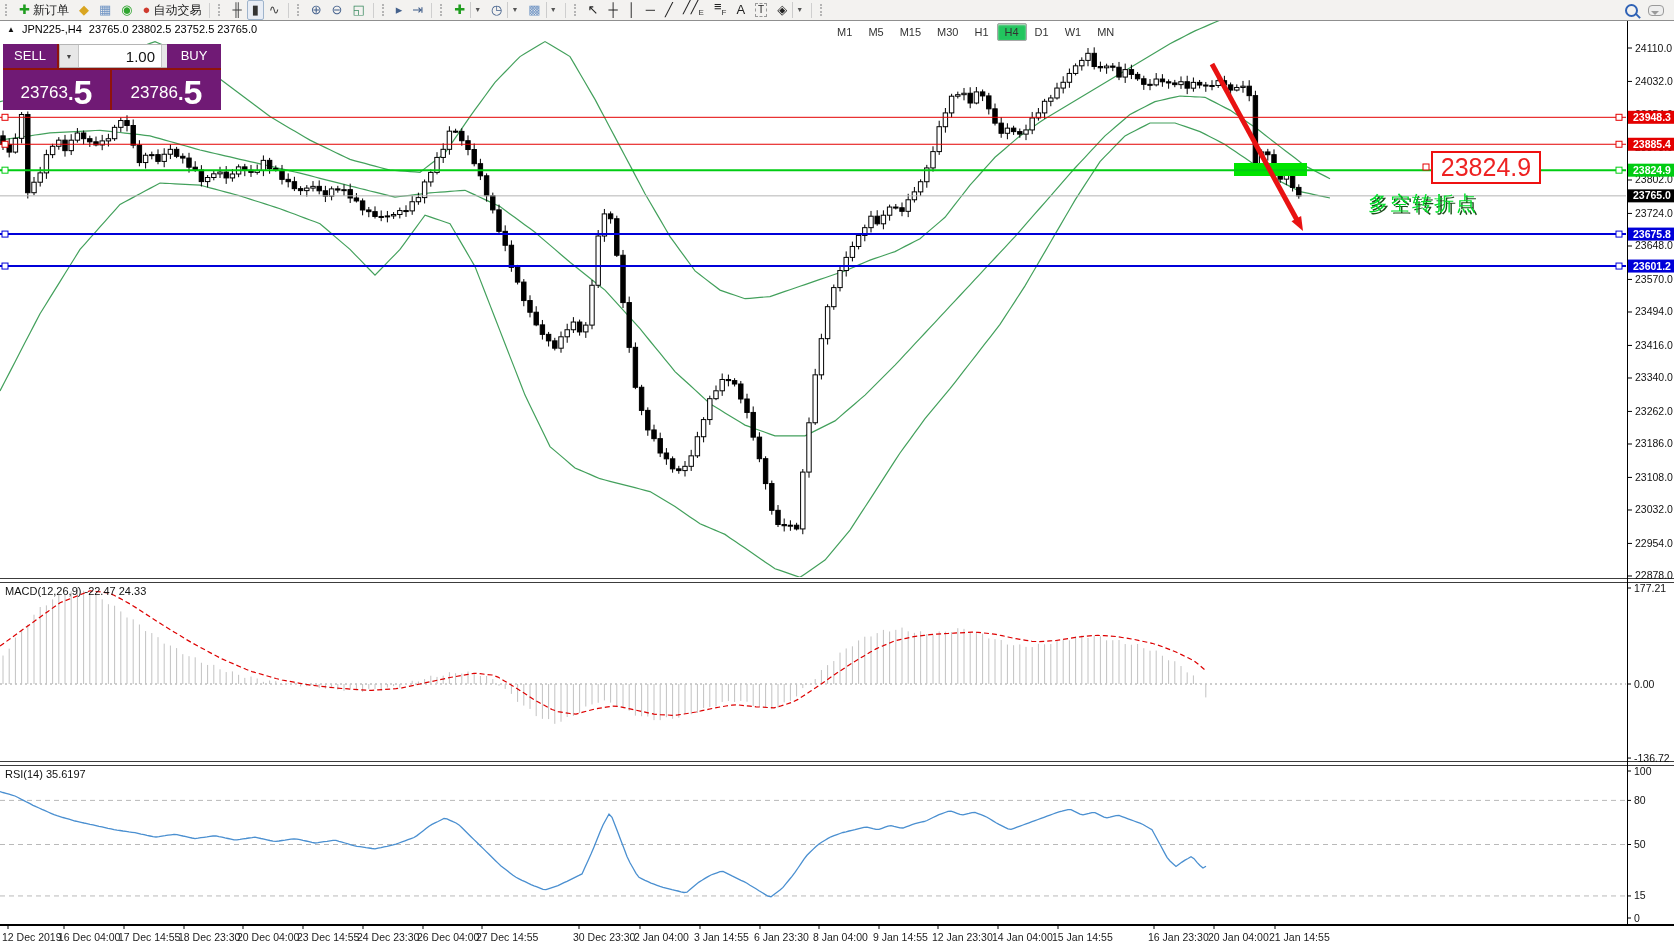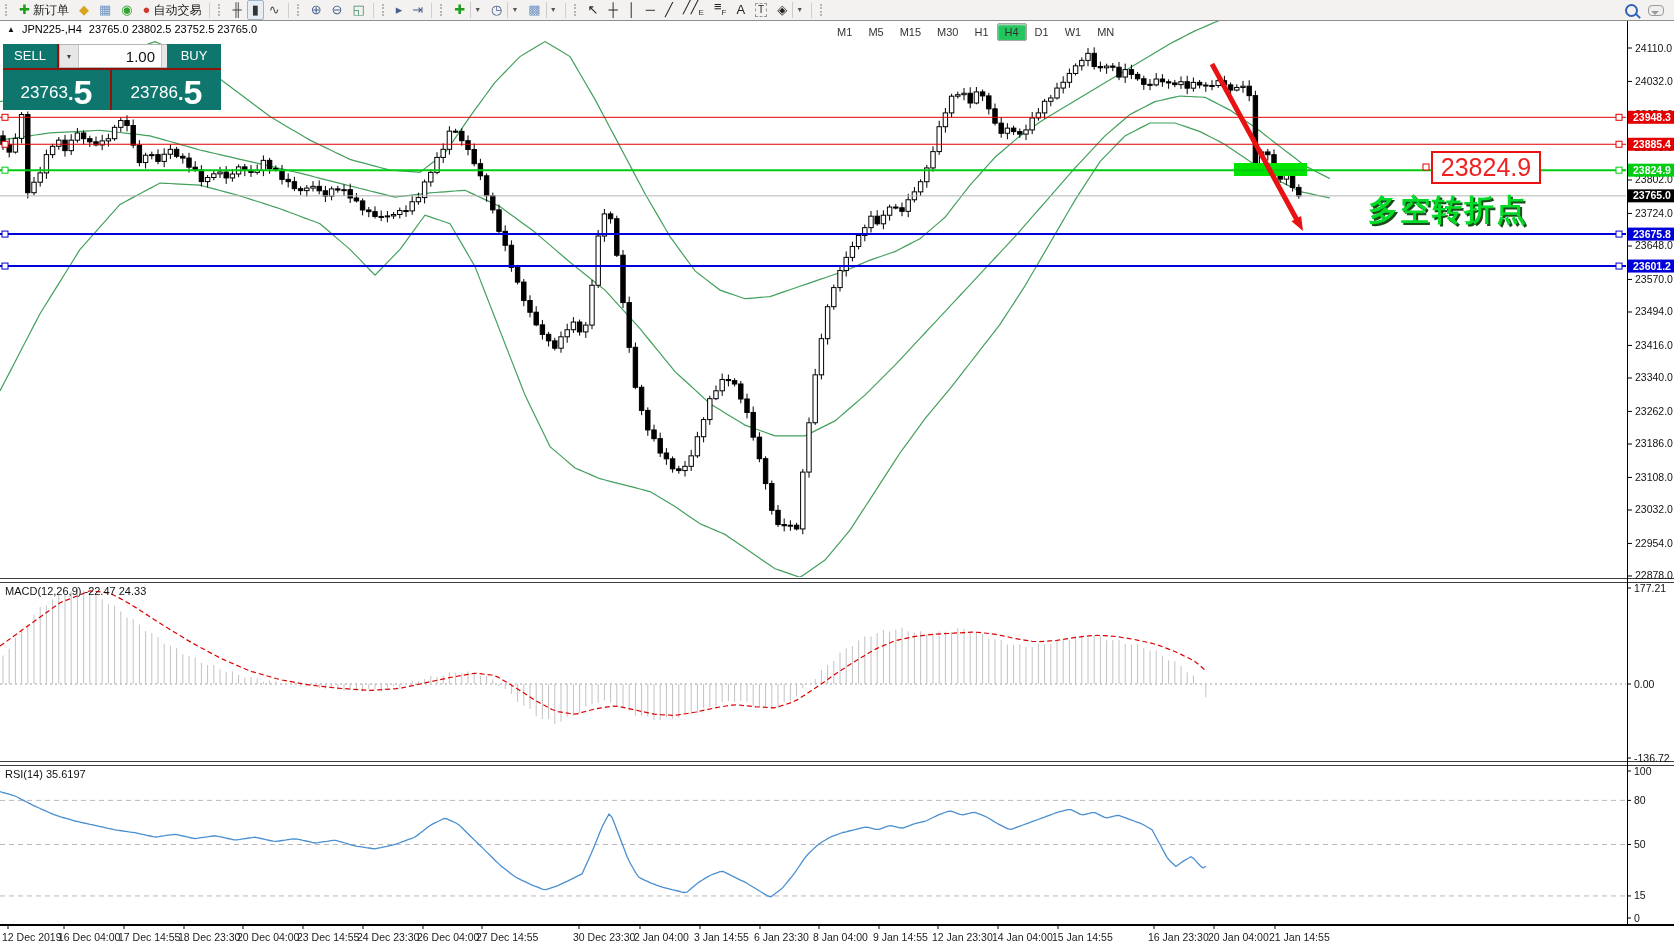--- a/index.html
+++ b/index.html
@@ -24,27 +24,27 @@
   .mag-icon::after{content:"";position:absolute;width:6px;height:2px;background:#2f62b5;right:-5px;bottom:-2px;
     transform:rotate(45deg);}
   .chat-icon{width:14px;height:9px;border:1px solid #9a9a9a;border-radius:4px;position:relative;display:inline-block;background:#eee;}
   .chat-icon::after{content:"";position:absolute;left:2px;bottom:-4px;border:4px solid transparent;border-top-color:#9a9a9a;}
   
   svg{position:absolute;top:0;left:0;z-index:1;}
   .chart-title{position:absolute;top:23px;left:7px;font-size:11px;color:#000;z-index:20;display:flex;gap:7px;align-items:center;}
   .chart-title .tri{font-size:8px;color:#111;}
   .macd-label{position:absolute;left:5px;top:585px;font-size:11px;color:#111;z-index:20;}
   .rsi-label{position:absolute;left:5px;top:768px;font-size:11px;color:#111;z-index:20;}
-  .annotation{position:absolute;left:1368px;top:190px;font-size:30px;font-weight:bold;color:#00dc28;
+  .annotation{position:absolute;left:1368px;top:190px;font-size:20px;font-weight:normal;color:#00dc28;
     text-shadow:2px 2px 0 #1b4d1b;z-index:16;letter-spacing:2px;}
   .callout{position:absolute;left:1431px;top:151px;width:106px;height:29px;border:2px solid #ee1111;background:#fff;
     color:#ee2222;font-size:25px;text-align:center;line-height:29px;z-index:15;}
   
   .trade-panel{position:absolute;left:3px;top:44px;width:218px;height:66px;background:#8f130b;z-index:25;}
-  .trade-panel .cell{position:absolute;background:#0f766e;color:#fff;}
+  .trade-panel .cell{position:absolute;background:#701a75;color:#fff;}
   .sell-btn{left:0;top:0;width:54px;height:24px;font-size:13px;text-align:center;line-height:24px;}
   .buy-btn{left:164px;top:0;width:54px;height:24px;font-size:13px;text-align:center;line-height:24px;}
   .vol-box{position:absolute;left:56px;top:0;width:122px;height:24px;background:#f2f2f2;border:1px solid #b5b5b5;
     box-sizing:border-box;display:flex;}
   .spin-btn{width:18px;background:#e7e7e7;color:#444;font-size:7px;display:flex;align-items:center;justify-content:center;}
   .spin-btn.dn{border-right:1px solid #c5c5c5;}
   .spin-btn.up{border-left:1px solid #c5c5c5;}
   .vol-input{flex:1;border:0;background:#fff;text-align:right;padding-right:6px;font-size:15px;color:#111;
     font-family:"Liberation Sans",sans-serif;width:60px;}
   .bid-cell{left:0;top:26px;width:107px;height:40px;}

